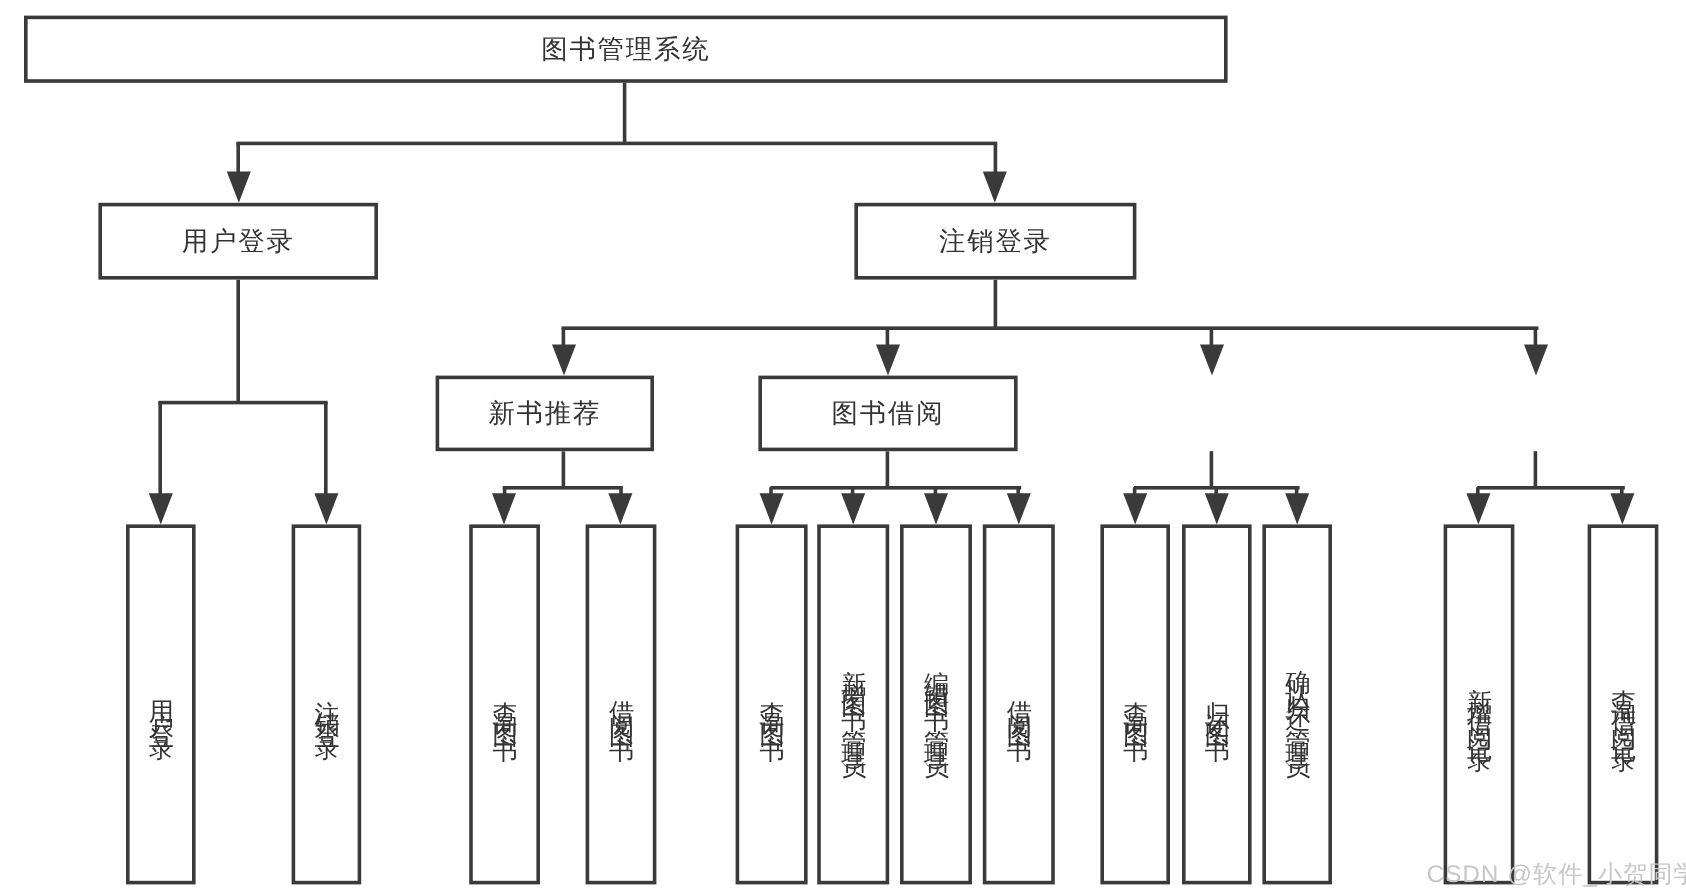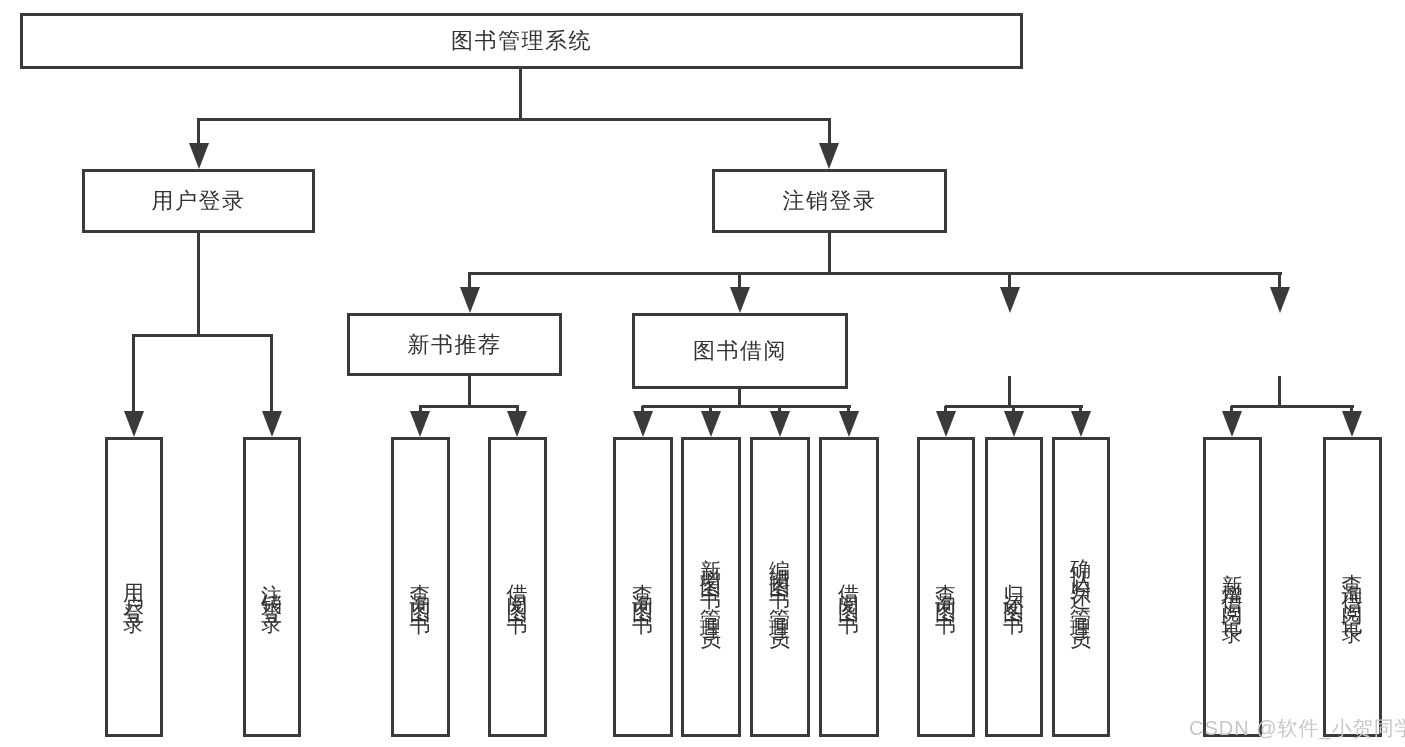--- a/index.html
+++ b/index.html
@@ -96,24 +96,24 @@
     <div class="vline" style="left:468px;  top:273px; height:16px;"></div>
     <div class="arrow" style="left:460px;  top:287px;"></div>
     <div class="vline" style="left:738px;  top:273px; height:16px;"></div>
     <div class="arrow" style="left:730px;  top:287px;"></div>
     <div class="vline" style="left:1008px; top:273px; height:16px;"></div>
     <div class="arrow" style="left:1000px; top:287px;"></div>
     <div class="vline" style="left:1278px; top:273px; height:16px;"></div>
     <div class="arrow" style="left:1270px; top:287px;"></div>
   </div>
 
-  <div class="box" style="left:347px; top:313px; width:215px; height:63px;">
+  <div class="box" style="left:363px; top:313px; width:182px; height:63px;">
     <span class="hlabel">新书推荐</span>
   </div>
-  <div class="box" style="left:632px; top:313px; width:216px; height:76px;text-align:right;">
+  <div class="box" style="left:632px; top:313px; width:216px; height:63px;text-align:right;">
     <span class="hlabel">图书借阅</span>
   </div>
 
   <div>
     <div class="vline" style="left:468px; top:376px; height:30px;"></div>
     <div class="hline" style="left:419px; top:405px; width:100px;"></div>
     <div class="vline" style="left:419px; top:406px; height:7px;"></div>
     <div class="arrow" style="left:410px; top:411px;"></div>
     <div class="vline" style="left:516px; top:406px; height:7px;"></div>
     <div class="arrow" style="left:507px; top:411px;"></div>

